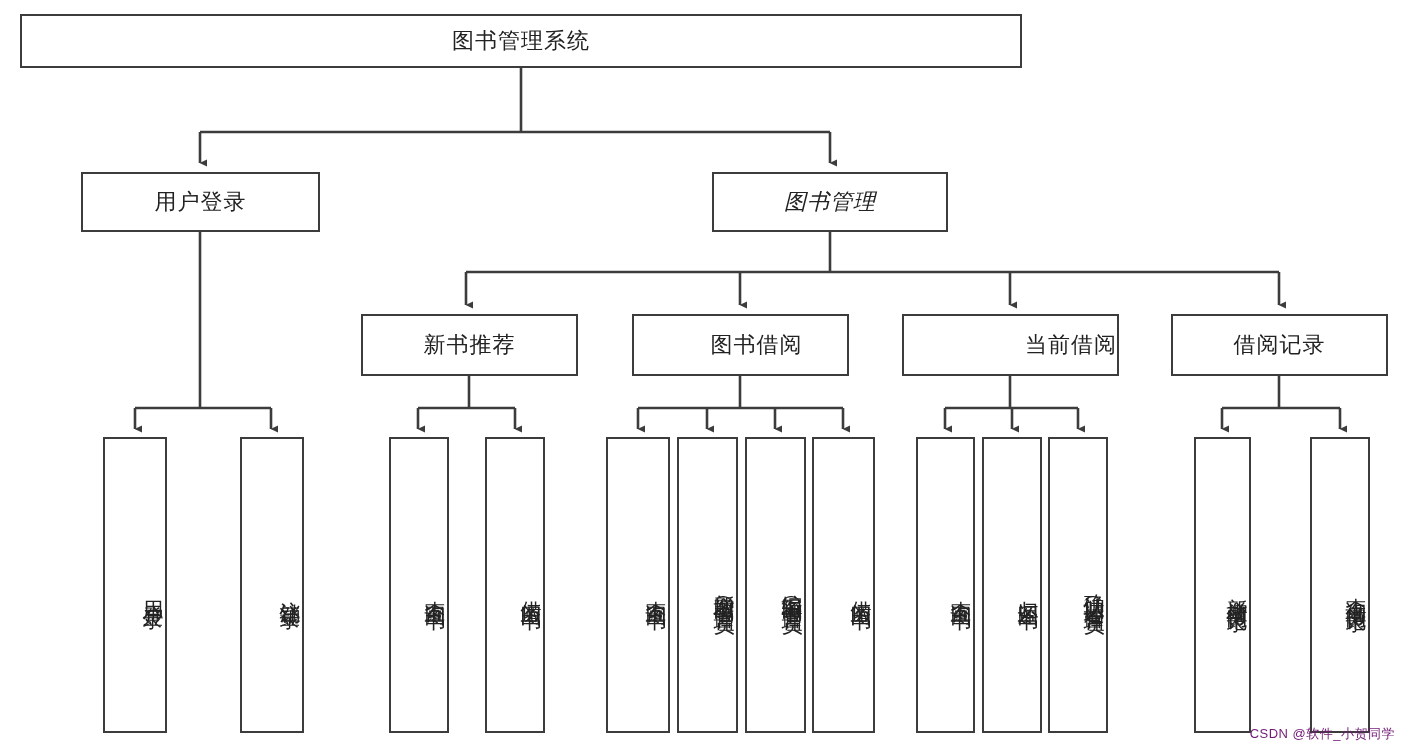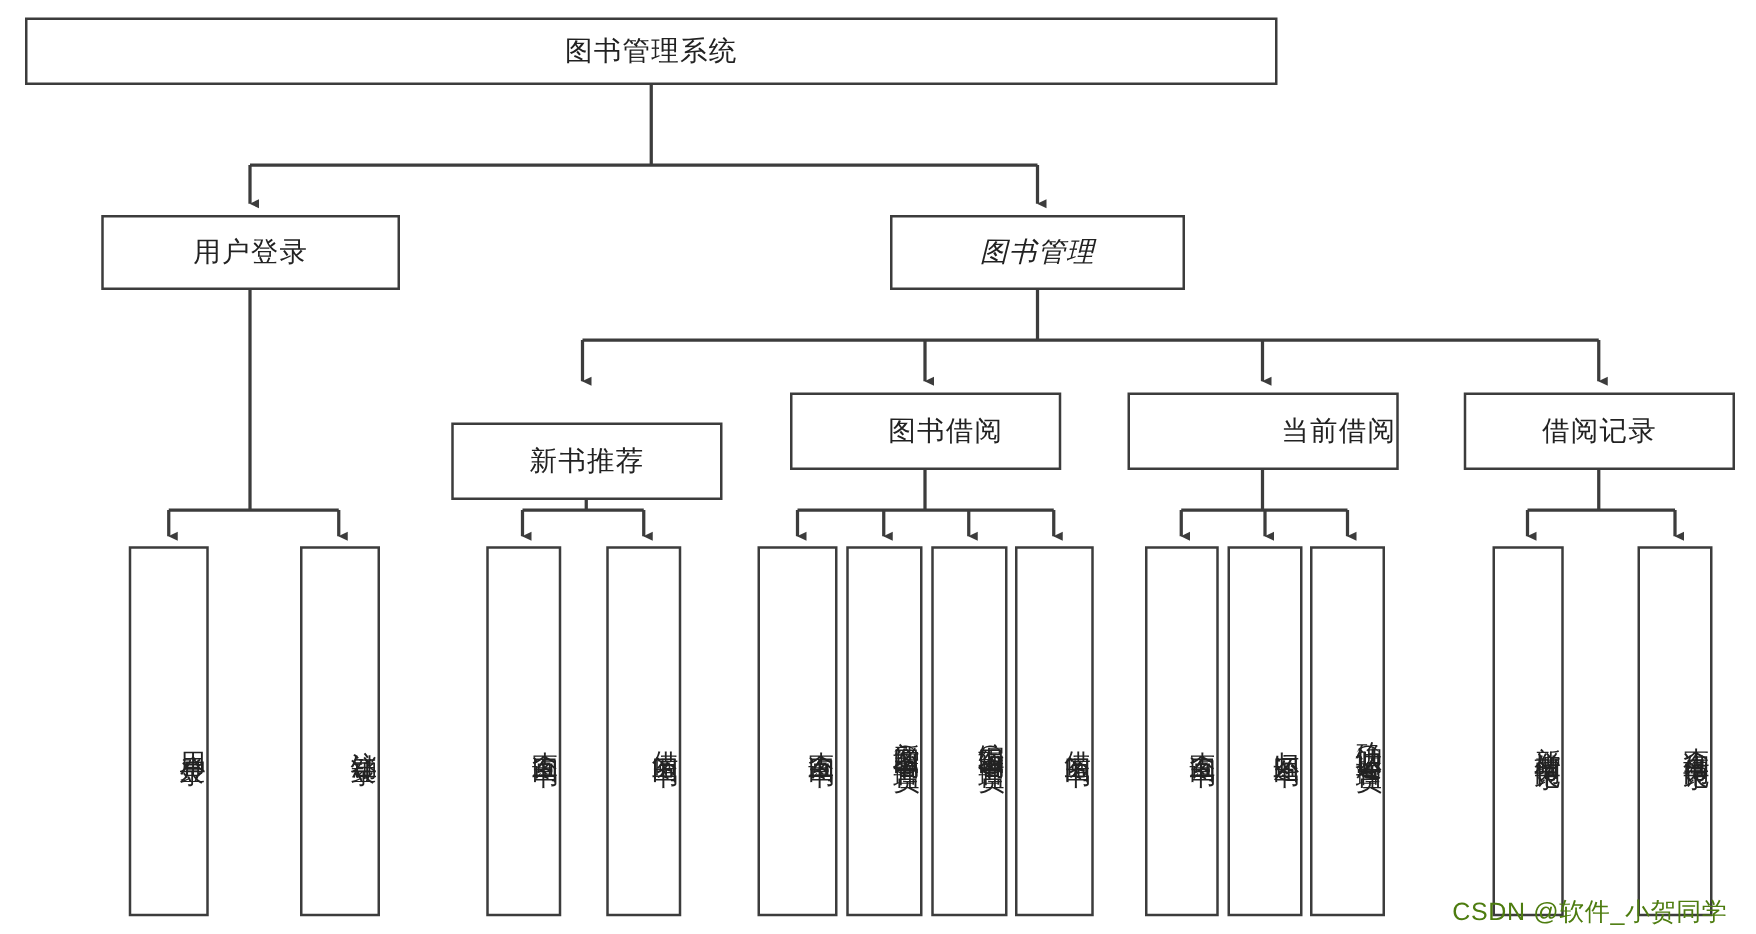--- a/index.html
+++ b/index.html
@@ -46,24 +46,24 @@
   }
   svg#edges {
     position: absolute;
     left: 0; top: 0;
     width: 1405px;
     height: 747px;
     pointer-events: none;
   }
   .watermark {
     position: absolute;
-    right: 23px;
+    right: 10px;
     bottom: 4px;
-    font-size: 20px;
-    color: #4d7c0f;
+    font-size: 13px;
+    color: #701a75;
     letter-spacing: 0.5px;
     white-space: nowrap;
   }
 </style>
 </head>
 <body>
 
 <div id="canvas">
 
   <svg id="edges" viewBox="0 0 1405 747" xmlns="http://www.w3.org/2000/svg">
@@ -120,21 +120,21 @@
     <span>图书管理系统</span>
   </div>
 
   <div class="node h" style="left:81px; top:172px; width:239px; height:60px;">
     <span>用户登录</span>
   </div>
   <div class="node h" style="left:712px; top:172px; width:236px; height:60px;font-style:italic;">
     <span>图书管理</span>
   </div>
 
-  <div class="node h" style="left:361px; top:314px; width:217px; height:62px;margin-top:24px;">
+  <div class="node h" style="left:361px; top:314px; width:217px; height:62px;">
     <span>新书推荐</span>
   </div>
   <div class="node h" style="left:632px; top:314px; width:217px; height:62px;padding-left:32px;">
     <span>图书借阅</span>
   </div>
   <div class="node h" style="left:902px; top:314px; width:217px; height:62px;justify-content:flex-end;">
     <span>当前借阅</span>
   </div>
   <div class="node h" style="left:1171px; top:314px; width:217px; height:62px;">
     <span>借阅记录</span>

